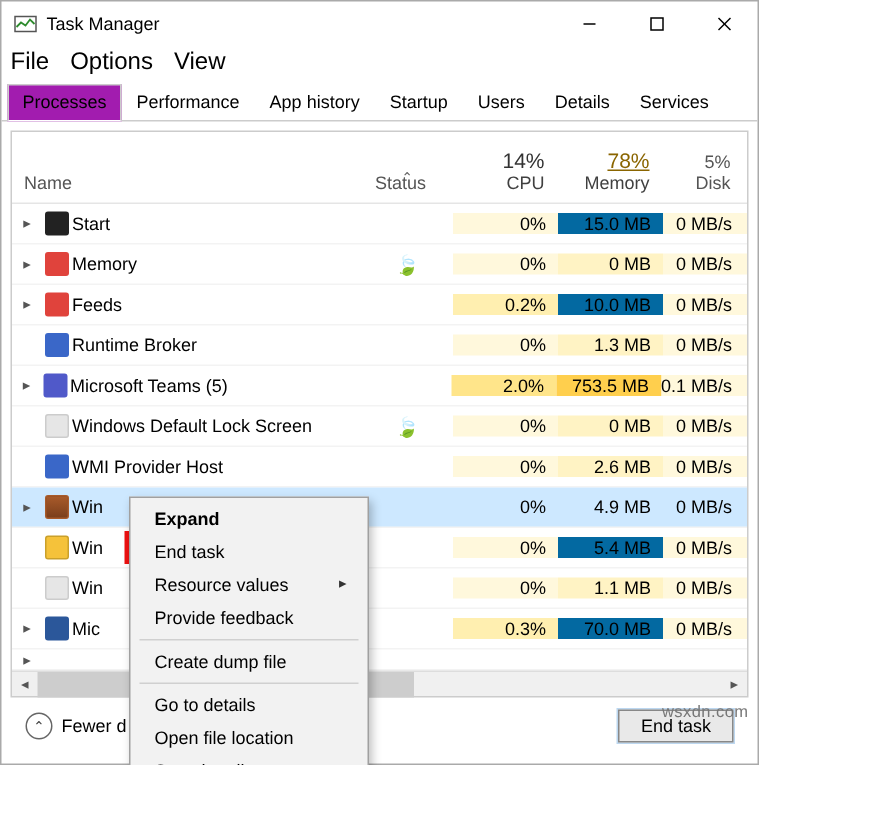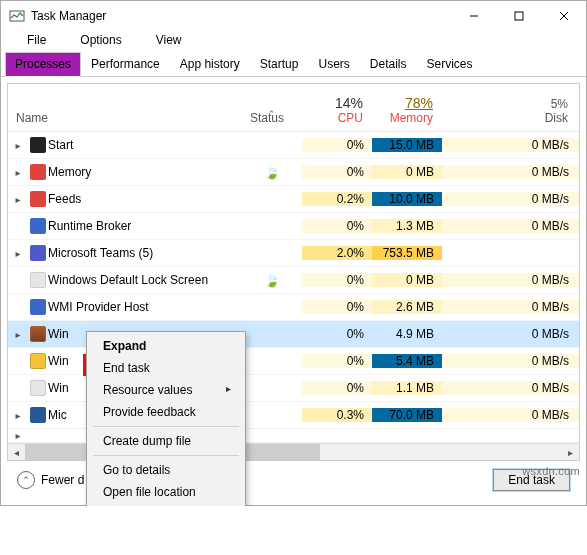--- a/index.html
+++ b/index.html
@@ -1,40 +1,40 @@
 <!DOCTYPE html>
 <html><head>
 <meta charset="utf-8">
 <style>
   * { box-sizing: border-box; }
   html, body { margin: 0; padding: 0; }
   body { font-family: "Segoe UI", Tahoma, sans-serif; font-size: 12px; color: #000; background:#fff; width:587px; }
-  .window { border: 1px solid #aaa; width:587px; background:#fff; }
+  .window { border: 1px solid #aaa; width:506px; background:#fff; }
   .titlebar { display:flex; align-items:center; height:30px; padding:0 0 0 8px; }
   .titlebar .icon { width:16px; height:16px; margin-right:6px; position:relative; }
   .tm-icon svg { width:16px; height:16px; display:block; }
   .titlebar .title { flex:1; font-size:12px; }
   .winbtns { display:flex; }
   .winbtn { width:45px; height:30px; display:flex; align-items:center; justify-content:center; }
   .winbtn svg { width:10px; height:10px; stroke:#000; stroke-width:1; fill:none; }
   .menubar { display:flex; padding:2px 6px 4px 6px; gap:14px; }
-  .menubar span { font-size:12px;margin-left:20px; }
+  .menubar span { font-size:16px; }
   .tabs { display:flex; border-bottom:1px solid #ccc; padding-left:4px; }
   .tab { padding:4px 9px 5px 9px; border:1px solid transparent; border-bottom:none; font-size:12px; position:relative; top:1px; }
   .tab.active { border-color:#ccc; background:#a21caf; border-bottom:1px solid #fff; }
   .content { padding:6px; }
   .table { border:1px solid #ccc; position:relative; background:#fff; }
   .thead { display:flex; border-bottom:1px solid #e5e5e5; height:48px; align-items:flex-end; }
   .th { padding:4px 8px 6px 8px; color:#555; font-size:12px; border-right:1px solid transparent; }
   .th-name { flex:0 0 234px; display:flex; align-items:flex-end; }
   .th-status { flex:0 0 60px; display:flex; align-items:flex-end; justify-content:flex-start; position:relative; }
   .th-sort { position:absolute; top:2px; left:50%; transform:translateX(-50%); font-size:9px; color:#666; }
   .th-num { flex:0 0 70px; text-align:center; display:flex; flex-direction:column; justify-content:flex-end; align-items:flex-end; }
   .th-num .pct { font-size:14px; color:#333; }
-  .th-num .lbl { color:#ef4444; }
+  .th-num .lbl { color:#404040; }
   .th-disk { flex:1; text-align:right; display:flex; flex-direction:column; justify-content:flex-end; align-items:flex-end; padding-right:10px;}
   .th-mem .pct { color:#8a6500;text-decoration:underline; }
   .tbody { }
   .row { display:flex; height:27px; align-items:center; border-bottom:1px solid #f3f3f3; }
   .row.selected { background:#cde8ff; }
   .cell-exp { width:20px; display:flex; justify-content:center; color:#555; font-size:10px; }
   .cell-icon { width:20px; display:flex; align-items:center; justify-content:center; }
   .cell-icon svg, .cell-icon .ic { width:16px; height:16px; display:block; }
   .cell-name { flex:0 0 194px; white-space:nowrap; overflow:hidden; text-overflow:ellipsis; padding-right:4px;}
   .cell-status { flex:0 0 60px; display:flex; justify-content:center; }
@@ -208,20 +208,21 @@
           </div>
           <div class="row">
             <div class="cell-exp">▸</div>
             <div class="cell-icon">
               <span class="ic ic-teams"></span>
             </div>
             <div class="cell-name">Microsoft Teams (5)</div>
             <div class="cell-status"></div>
             <div class="cell-num h2">2.0%</div>
             <div class="cell-num h-mem-hi">753.5 MB</div>
+            <div class="cell-disk h0">0.1 MB/s</div>
           </div>
           <div class="row">
             <div class="cell-exp"></div>
             <div class="cell-icon">
               <span class="ic ic-blank"></span>
             </div>
             <div class="cell-name">Windows Default Lock Screen</div>
             <div class="cell-status">
               <span class="leaf">🍃</span>
             </div>

